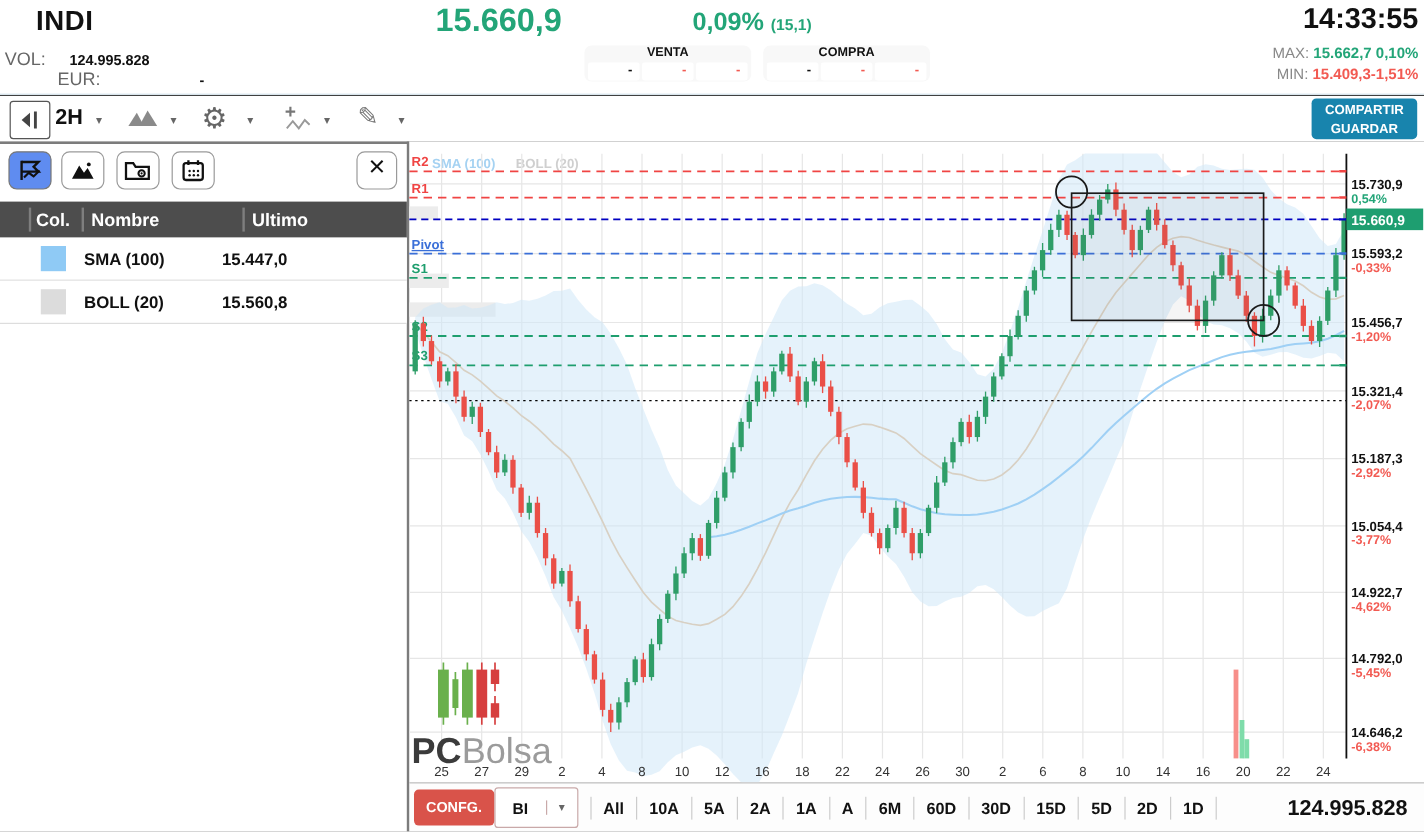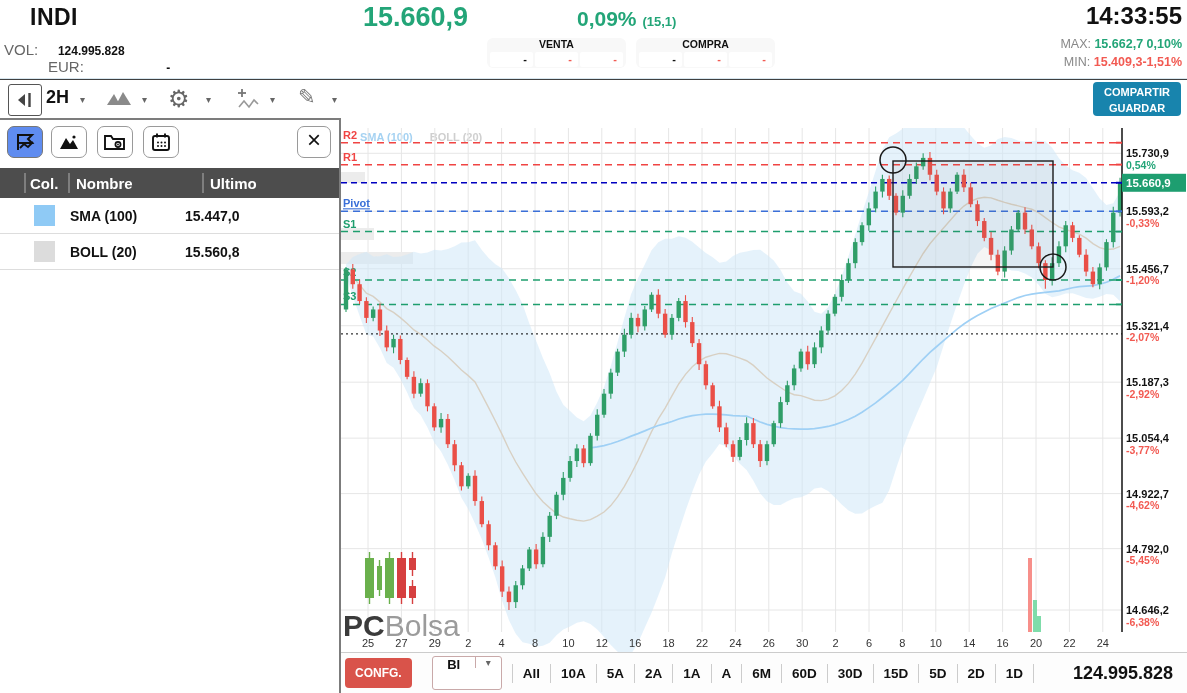--- a/index.html
+++ b/index.html
@@ -59,22 +59,22 @@
   
   #chart { position:absolute; top:118px; left:341px; width:846px; height:534px; background:#fff; }
   .chart-title { position:absolute; top:3px; left:3px; font-size:11.5px; font-weight:bold; white-space:nowrap; }
   .chart-legend { position:absolute; top:13px; left:19px; font-size:11px; font-weight:bold; }
 
   
   #bottom-bar { position:absolute; top:652px; left:341px; width:846px; height:41px; background:#fdfdfd;
                 border-top:1px solid #ccc; display:flex; align-items:center; }
   .confg-btn { margin-left:4px; background:#d9534a; color:#fff; font-size:12px; font-weight:bold;
                border-radius:4px; padding:8px 10px; cursor:pointer; }
-  .bi-group { display:flex; margin-left:20px; border:1px solid #c9a9a9; border-radius:3px; height:34px;
-              align-items:flex-start; background:#fff; }
+  .bi-group { display:flex; margin-left:0; border:1px solid #c9a9a9; border-radius:3px; height:34px;
+              align-items:center; background:#fff; }
   .bi-label { width:42px; display:flex; align-items:center; justify-content:center;
               font-size:13px; font-weight:bold; cursor:pointer; }
   .bi-caret { width:26px; display:flex; align-items:center; justify-content:center;
               border-left:1px solid #c9a9a9; color:#666; font-size:10px; cursor:pointer; }
   .ranges { display:flex; margin-left:10px; height:24px; align-items:center; }
   .range-item { padding:2px 10px; font-size:13.5px; font-weight:600; border-left:1px solid #ccc;
                 cursor:pointer; white-space:nowrap; }
   .range-item:last-child { border-right:1px solid #ccc; }
   .bb-spacer { flex:1; }
   .bb-vol { font-size:18px; font-weight:bold; margin-right:14px; }

